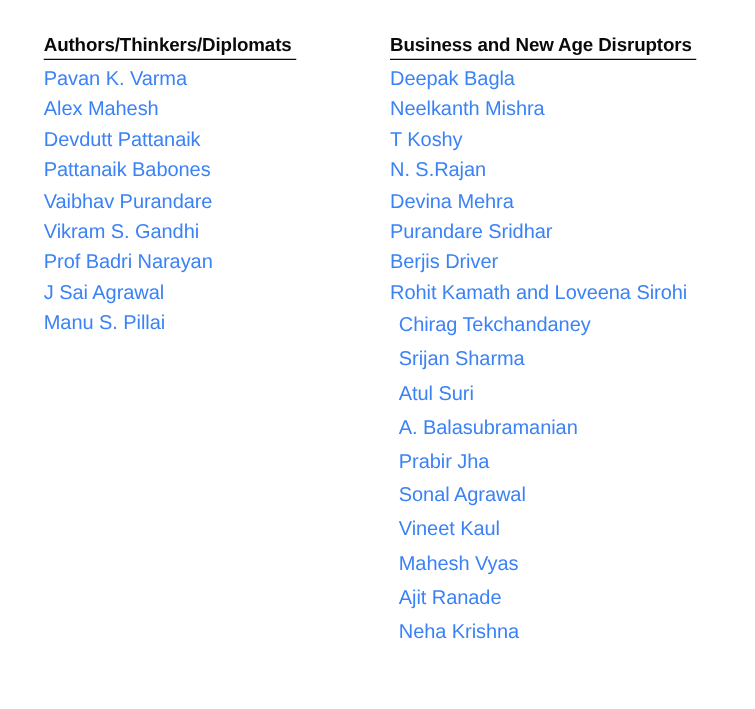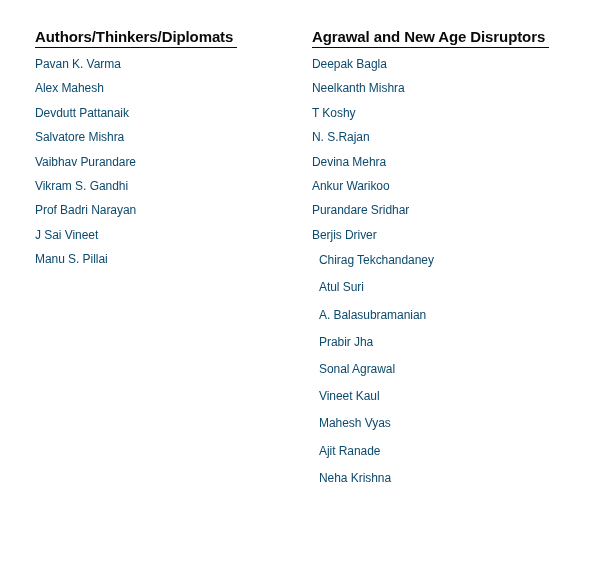--- a/index.html
+++ b/index.html
@@ -46,64 +46,65 @@
 
   .name-list {
     position: absolute;
     top: 52px;
     left: 0;
     margin: 0;
     padding: 0;
     list-style: none;
   }
   .name-item {
-    font-size: 12px;
+    font-size: 16px;
     line-height: 24.4px;
     white-space: pre;
-    color: #0c4a6e;
+    color: #3b82f6;
     letter-spacing: -0.05px;
   }
   
   #col-right .name-item.indented {
     padding-left: 7px;
     line-height: 27.2px;
   }
 </style>
 </head>
 <body>
 
 <div id="page">
 
   <div class="column" id="col-left">
     <div class="col-heading">Authors/Thinkers/Diplomats </div>
     <ul class="name-list">
       <li class="name-item">Pavan K. Varma</li>
       <li class="name-item">Alex Mahesh</li>
       <li class="name-item">Devdutt Pattanaik</li>
-      <li class="name-item">Salvatore Mishra</li>
+      <li class="name-item">Pattanaik Babones</li>
       <li class="name-item">Vaibhav Purandare</li>
       <li class="name-item">Vikram S. Gandhi</li>
       <li class="name-item">Prof Badri Narayan</li>
-      <li class="name-item">J Sai Vineet</li>
+      <li class="name-item">J Sai Agrawal</li>
       <li class="name-item">Manu S. Pillai</li>
     </ul>
   </div>
 
   <div class="column" id="col-right">
-    <div class="col-heading">Agrawal and New Age Disruptors </div>
+    <div class="col-heading">Business and New Age Disruptors </div>
     <ul class="name-list">
       <li class="name-item">Deepak Bagla</li>
       <li class="name-item">Neelkanth Mishra</li>
       <li class="name-item">T Koshy</li>
       <li class="name-item">N. S.Rajan</li>
       <li class="name-item">Devina Mehra</li>
-      <li class="name-item">Ankur Warikoo</li>
       <li class="name-item">Purandare Sridhar</li>
       <li class="name-item">Berjis Driver</li>
+      <li class="name-item">Rohit Kamath and Loveena Sirohi</li>
       <li class="name-item indented">Chirag Tekchandaney</li>
+      <li class="name-item indented">Srijan Sharma</li>
       <li class="name-item indented">Atul Suri</li>
       <li class="name-item indented">A. Balasubramanian</li>
       <li class="name-item indented">Prabir Jha</li>
       <li class="name-item indented">Sonal Agrawal</li>
       <li class="name-item indented">Vineet Kaul</li>
       <li class="name-item indented">Mahesh Vyas</li>
       <li class="name-item indented">Ajit Ranade</li>
       <li class="name-item indented">Neha Krishna</li>
     </ul>
   </div>

